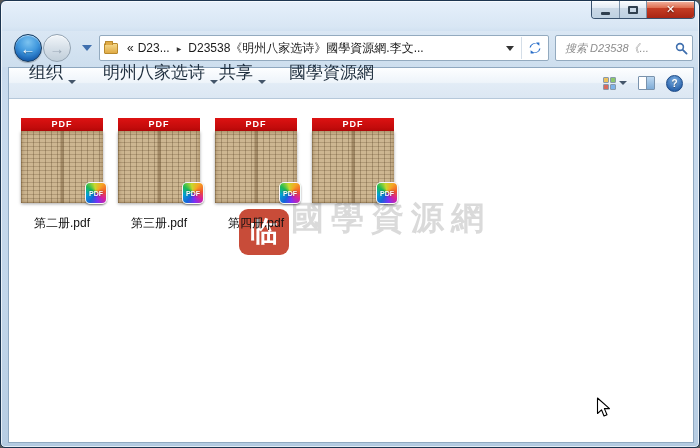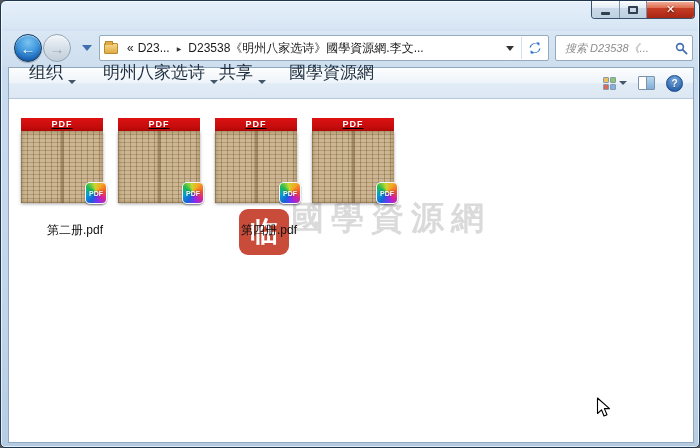--- a/index.html
+++ b/index.html
@@ -79,35 +79,35 @@
   .preview-icon::after{content:"";position:absolute;right:0;top:0;bottom:0;width:7px;
     background:linear-gradient(180deg,#bcd7ef,#7fadd8);border-left:1px solid #7a93ad;}
   .help-icon{width:17px;height:17px;border-radius:50%;border:1px solid #1d4a86;
     background:radial-gradient(circle at 50% 30%,#7cb0e4,#2a63ab 75%);color:#fff;font-size:10px;font-weight:bold;
     display:flex;align-items:center;justify-content:center;text-shadow:0 1px 1px rgba(0,0,0,.4);}
 
   
   .content{position:relative;height:286px;background:#fff;overflow:hidden;}
   .tile{position:absolute;top:19px;width:82px;z-index:2;cursor:default;}
   .t1{left:12px;} .t2{left:109px;} .t3{left:206px;} .t4{left:303px;}
-  .thumb{position:relative;width:82px;height:89px;text-decoration:underline;}
+  .thumb{position:relative;width:82px;height:89px;}
   .band{height:13px;background:linear-gradient(180deg,#dd1212,#b90909);color:#fff;font-size:9px;font-weight:bold;
     letter-spacing:1px;text-align:center;line-height:13px;}
   .page{height:72px;background-color:#cdb691;
     background-image:
       linear-gradient(90deg,rgba(95,68,35,0) 47%,rgba(95,68,35,.5) 50%,rgba(95,68,35,0) 53%),
       repeating-linear-gradient(90deg,rgba(70,48,20,.28) 0 1px,transparent 1px 6px),
       repeating-linear-gradient(0deg,rgba(70,48,20,.22) 0 1px,transparent 1px 4px);
     box-shadow:inset 0 0 5px rgba(98,66,24,.55),0 1px 3px rgba(0,0,0,.35);}
   .badge{position:absolute;right:-4px;bottom:3px;width:22px;height:22px;border-radius:5px;
     background:conic-gradient(from 215deg,#1565d8,#00a6d6,#1db954,#c6d92e,#f5a623,#f2542d,#d6219c,#7b2ff7,#1565d8);
     border:1px solid rgba(255,255,255,.95);box-shadow:0 1px 2px rgba(0,0,0,.45);
     color:#fff;font-size:7px;font-weight:bold;display:flex;align-items:center;justify-content:center;
     text-shadow:0 0 2px rgba(0,0,0,.5);}
-  .fname{margin-top:15px;text-align:right;font-size:12px;color:#111;white-space:nowrap;}
+  .fname{margin-top:8px;text-align:center;font-size:12px;color:#111;white-space:nowrap;}
 
   .watermark{position:absolute;left:0;top:0;right:0;bottom:0;z-index:1;pointer-events:none;}
   .wm-seal{position:absolute;left:230px;top:110px;width:50px;height:46px;background:#c84c39;border-radius:9px;
     color:#fff;display:flex;align-items:center;justify-content:center;
     font-family:"DejaVu Serif","Liberation Serif",serif;font-size:28px;font-weight:bold;}
   .wm-name{position:absolute;left:282px;top:97px;font-family:"DejaVu Serif","Liberation Serif",serif;
     font-size:33px;font-weight:bold;letter-spacing:7px;color:#dadada;white-space:nowrap;}
   .wm-url{position:absolute;left:292px;top:140px;font-size:13px;letter-spacing:1.5px;color:#d2d2d2;white-space:nowrap;}
 
   
@@ -229,20 +229,21 @@
         </div>
         <div class="fname">第二册.pdf</div>
       </div>
 
       <div class="tile t2">
         <div class="thumb">
           <div class="band">PDF</div>
           <div class="page"></div>
           <div class="badge">PDF</div>
         </div>
+        <div class="fname">第三册.pdf</div>
       </div>
 
       <div class="tile t3">
         <div class="thumb">
           <div class="band">PDF</div>
           <div class="page"></div>
           <div class="badge">PDF</div>
         </div>
         <div class="fname">第四册.pdf</div>
       </div>

